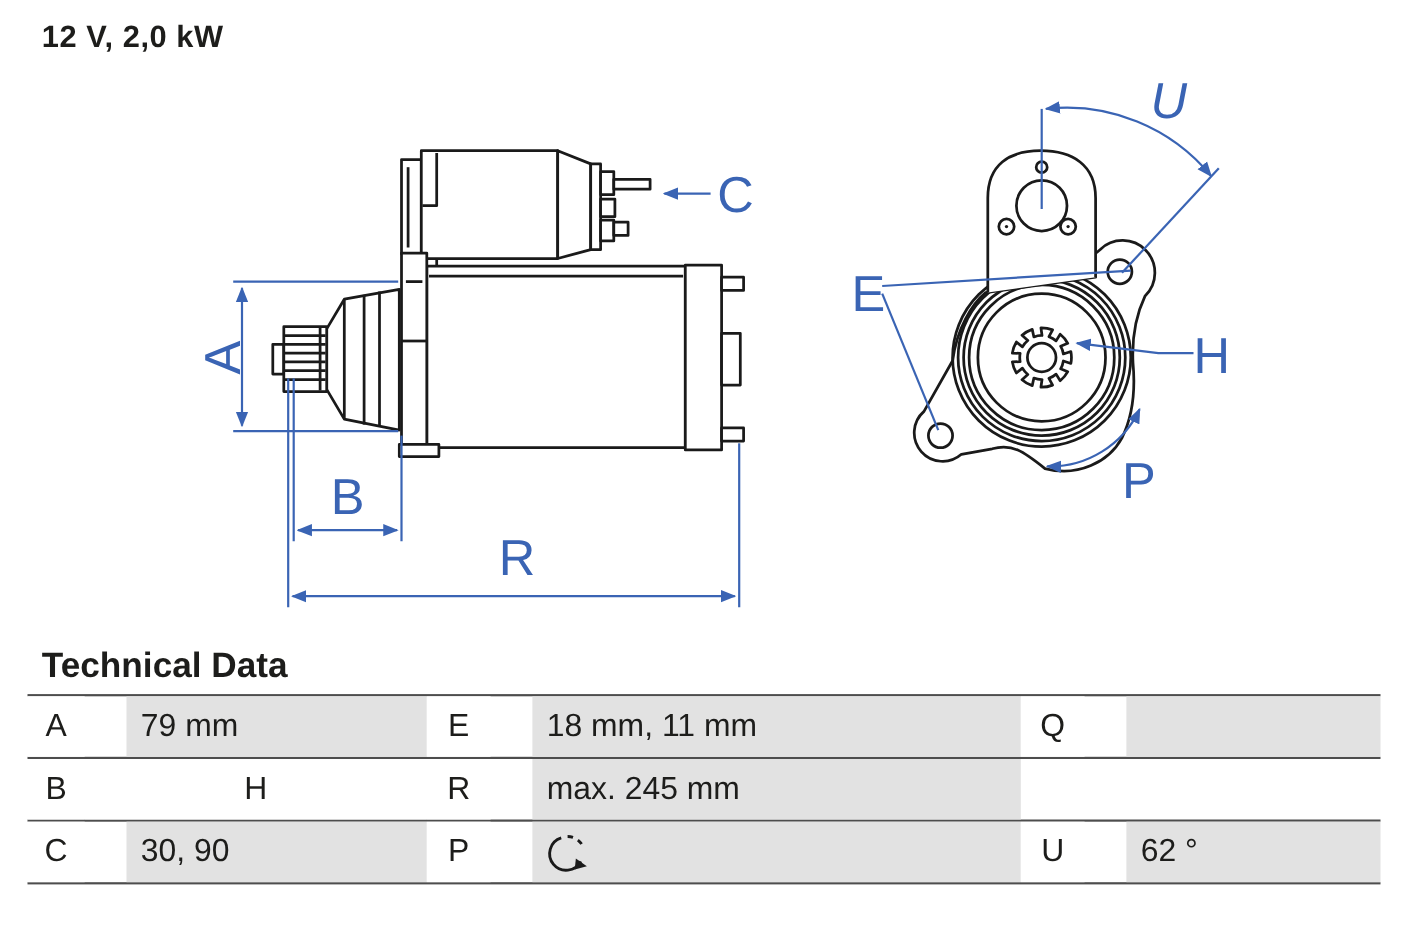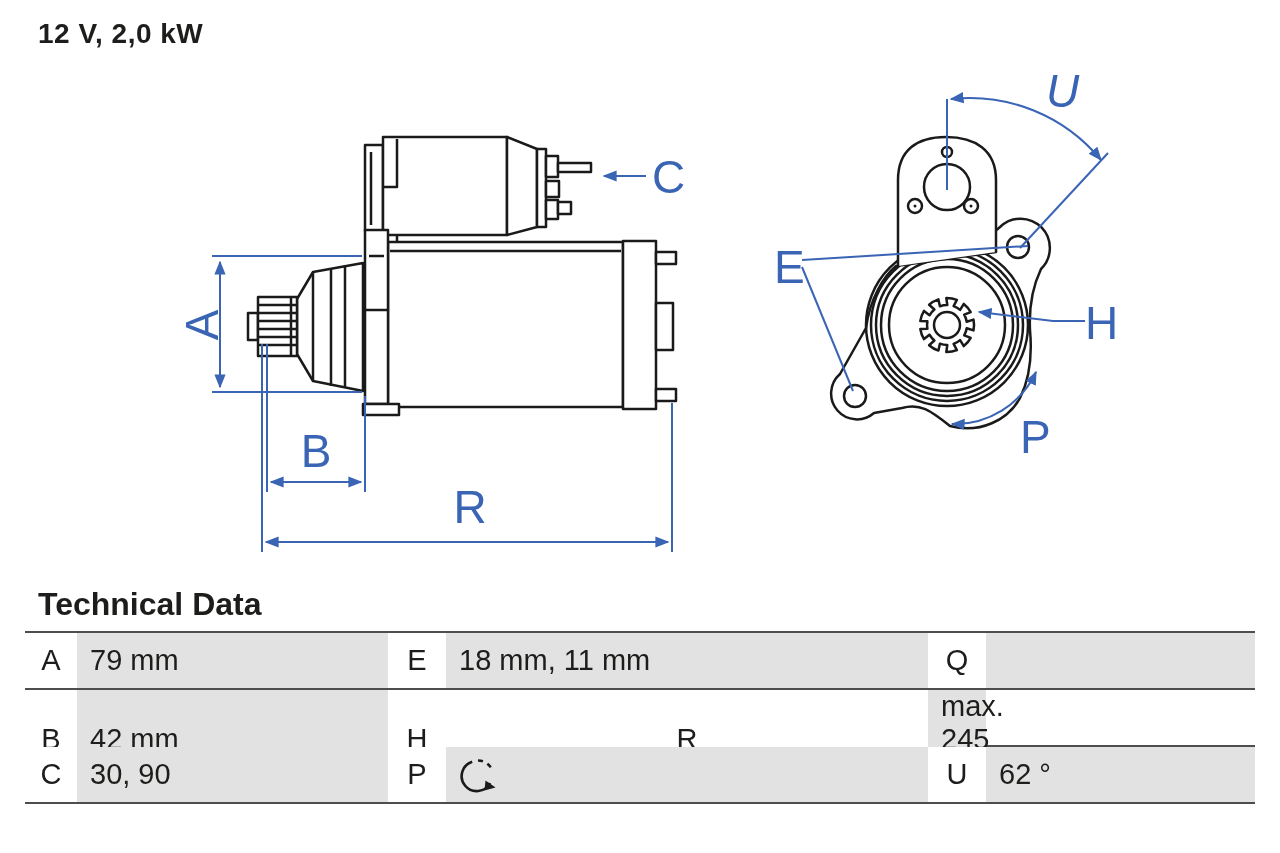--- a/index.html
+++ b/index.html
@@ -4,21 +4,21 @@
 <style>
   html,body{margin:0;padding:0;background:#ffffff;}
   body{width:1280px;height:853px;position:relative;font-family:"Liberation Sans",sans-serif;color:#1d1d1b;overflow:hidden;}
   .title{position:absolute;left:38px;top:18px;font-size:28px;font-weight:700;letter-spacing:.5px;}
   .diagram-svg{position:absolute;left:0;top:0;width:1280px;height:585px;}
   .tech-heading{position:absolute;left:38px;top:586px;font-size:32px;font-weight:700;}
   .tdata{position:absolute;left:25px;top:631px;width:1230px;border-top:2px solid #4d4d4d;}
   .trow{display:grid;grid-template-columns:52px 311px 58px 482px 58px 269px;height:55px;border-bottom:2px solid #4d4d4d;align-items:stretch;}
   .cell{display:flex;align-items:center;font-size:29px;}
   .kcell{justify-content:center;background:#ffffff;}
-  .vcell{background:#e2e2e2;padding-left:13px;}
+  .vcell{background:#e2e2e2;padding-left:13px;margin-left:38px;}
   .picon{width:40px;height:40px;margin-top:2px;}
 </style>
 </head>
 <body>
 
 <div class="title">12 V, 2,0 kW</div>
 
 <svg class="diagram-svg" viewBox="0 0 1280 585" xmlns="http://www.w3.org/2000/svg">
   <defs>
     <marker id="arr" viewBox="0 0 10 8" refX="9" refY="4" markerWidth="7" markerHeight="6" orient="auto-start-reverse">
@@ -154,21 +154,20 @@
   <div class="trow">
     <div class="cell kcell">A</div>
     <div class="cell vcell">79 mm</div>
     <div class="cell kcell">E</div>
     <div class="cell vcell">18 mm, 11 mm</div>
     <div class="cell kcell">Q</div>
     <div class="cell vcell"></div>
   </div>
   <div class="trow">
     <div class="cell kcell">B</div>
-    <div class="cell vcell">42 mm</div>
     <div class="cell kcell">H</div>
     <div class="cell kcell">R</div>
     <div class="cell vcell">max. 245 mm</div>
   </div>
   <div class="trow">
     <div class="cell kcell">C</div>
     <div class="cell vcell">30, 90</div>
     <div class="cell kcell">P</div>
     <div class="cell vcell">
       <svg class="picon" viewBox="0 0 40 40">

